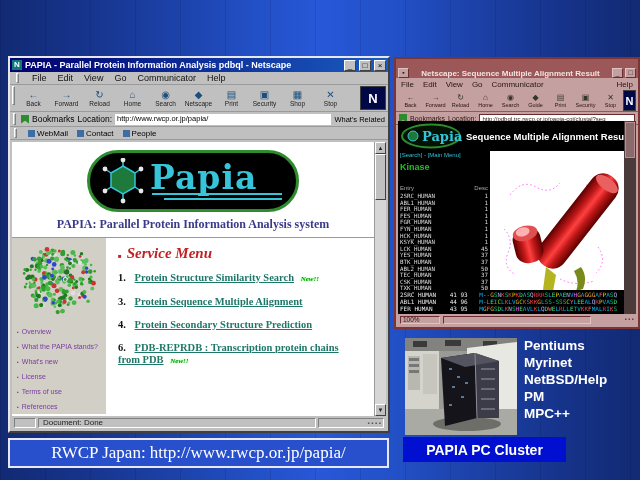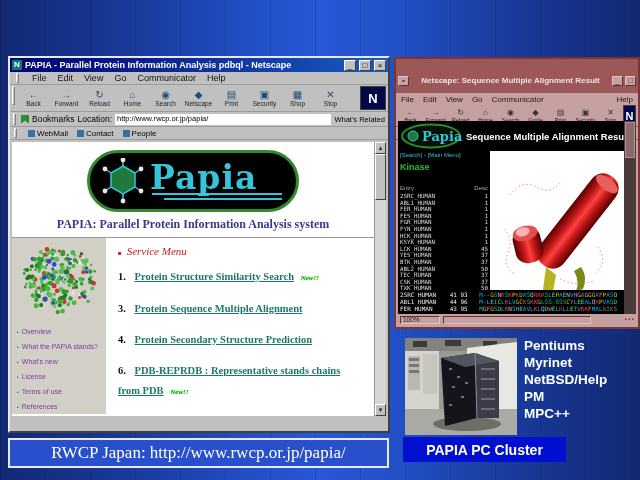--- a/index.html
+++ b/index.html
@@ -54,32 +54,32 @@
   .logo-line1 { position:absolute; left:62px; right:14px; bottom:14px; height:2px; background:#35c4da; }
   .logo-line2 { position:absolute; left:74px; right:14px; bottom:9px; height:2px; background:#35c4da; }
   .page-head { text-align:center; font-family:"Liberation Serif", serif; font-weight:bold; font-size:12px; color:#3a3a8c; margin:3px 0 5px; }
   .page-hr { border-top:1px solid #9a9a9a; }
   .pagerow { display:flex; align-items:stretch; }
   .sidebar { width:94px; background:#d2cfc6; padding:4px 3px; flex:0 0 auto; }
   .sidelinks { list-style:none; margin-top:6px; }
   .sidelinks li { font-size:7px; color:#7a3aa0; text-decoration:underline; margin:8px 0 0 2px; white-space:nowrap; overflow:hidden; }
   .sidelinks li::before { content:"▪"; color:#555; font-size:5px; margin-right:3px; text-decoration:none; display:inline-block; }
   .services { flex:1; padding:7px 4px 0 12px; }
-  .smenu-title { font-family:"Liberation Serif", serif; font-style:italic; font-weight:normal; font-size:11px; color:#c22020; }
+  .smenu-title { font-family:"Liberation Serif", serif; font-style:italic; font-weight:bold; font-size:15px; color:#c22020; }
   .smenu-title::before { content:"■"; color:#c22020; font-size:6px; margin-right:5px; font-style:normal; }
   .svclist { list-style:none; margin-top:10px; }
-  .svclist li { margin-bottom:11px; font-family:"Liberation Serif", serif; font-weight:bold; font-size:10.5px; line-height:20px; padding-right:8px; }
+  .svclist li { margin-bottom:11px; font-family:"Liberation Serif", serif; font-weight:bold; font-size:10.5px; line-height:12px; padding-right:8px; }
   .svc-num { color:#111; margin-right:6px; }
   .svc-link { color:#1e7868; text-decoration:underline; }
   .svc-badge { color:#00a000; font-size:7px; font-style:italic; margin-left:4px; text-shadow:0 0 2px #60ff60; }
   .svc-badge:empty { display:none; }
 
   
   #rwin { left:394px; top:57px; width:246px; height:272px; background:#c4a0a0; border:2px solid #7c3434; position:absolute; }
-  .rtitlebar { height:19px; background:#9c5858; display:flex; align-items:flex-start; padding:17px 2px; gap:2px; }
+  .rtitlebar { height:19px; background:#9c5858; display:flex; align-items:flex-end; padding:0 2px; gap:2px; }
   .rttext { flex:1; text-align:center; color:#f2e4e4; font-size:8px; font-weight:bold; white-space:nowrap; overflow:hidden; }
   .rbtn { width:11px; height:10px; background:#c4a0a0; border:1px solid; border-color:#e0c4c4 #6a2c2c #6a2c2c #e0c4c4; font-size:7px; line-height:8px; text-align:center; color:#3a1a1a; }
   .rmenubar { height:12px; display:flex; align-items:center; gap:9px; padding:0 5px; font-size:8px; color:#2a1414; }
   .rhelp { margin-left:auto; }
   .rtoolbar { height:22px; display:flex; align-items:stretch; padding:0 2px; border-bottom:1px solid #8a5c5c; }
   .rtool { width:25px; display:flex; flex-direction:column; align-items:center; justify-content:center; color:#2a1414; }
   .rtool .ticn { font-size:8px; line-height:9px; color:#35352a; }
   .rtool .tlab { font-size:5.5px; }
   .rnlogo { margin-left:auto; width:22px; background:#000848; color:#fff; font-weight:bold; font-size:11px; display:flex; align-items:center; justify-content:center; border:1px solid #404040; }
   .rloc { height:13px; display:flex; align-items:center; gap:3px; padding:0 3px; font-size:7px; color:#2a1414; border-bottom:1px solid #8a5c5c; }
@@ -503,35 +503,40 @@
                 <span class="svc-link">Protein Sequence Multiple Alignment</span>
                 
               </li>
                 <li>
                 <span class="svc-num">4.</span>
                 <span class="svc-link">Protein Secondary Structure Prediction</span>
                 
               </li>
                 <li>
                 <span class="svc-num">6.</span>
-                <span class="svc-link">PDB-REPRDB : Representative stands chains from PDB</span>
+                <span class="svc-link">PDB-REPRDB : Transcription protein chains from PDB</span>
                 <span class="svc-badge">New!!</span>
               </li>
               </ol>
           </div>
         </div>
       </div>
       <div class="vscroll">
         <div class="sbtn">▲</div>
         <div class="sthumb"></div>
         <div style="flex:1"></div>
         <div class="sbtn">▼</div>
       </div>
     </div>
 
+    <div class="lstatus">
+      <div class="sunk seg1"></div>
+      <div class="sunk seg2">Document: Done</div>
+      <div class="sunk seg3">▪ ▪ ▪ ▪</div>
+    </div>
   </div>
 
   <div id="rwin">
     <div class="rtitlebar">
       <div class="rbtn">▪</div>
       <div class="rttext">Netscape: Sequence Multiple Alignment Result</div>
       <div class="rbtn">_</div>
       <div class="rbtn">□</div>
     </div>
     <div class="rmenubar">

